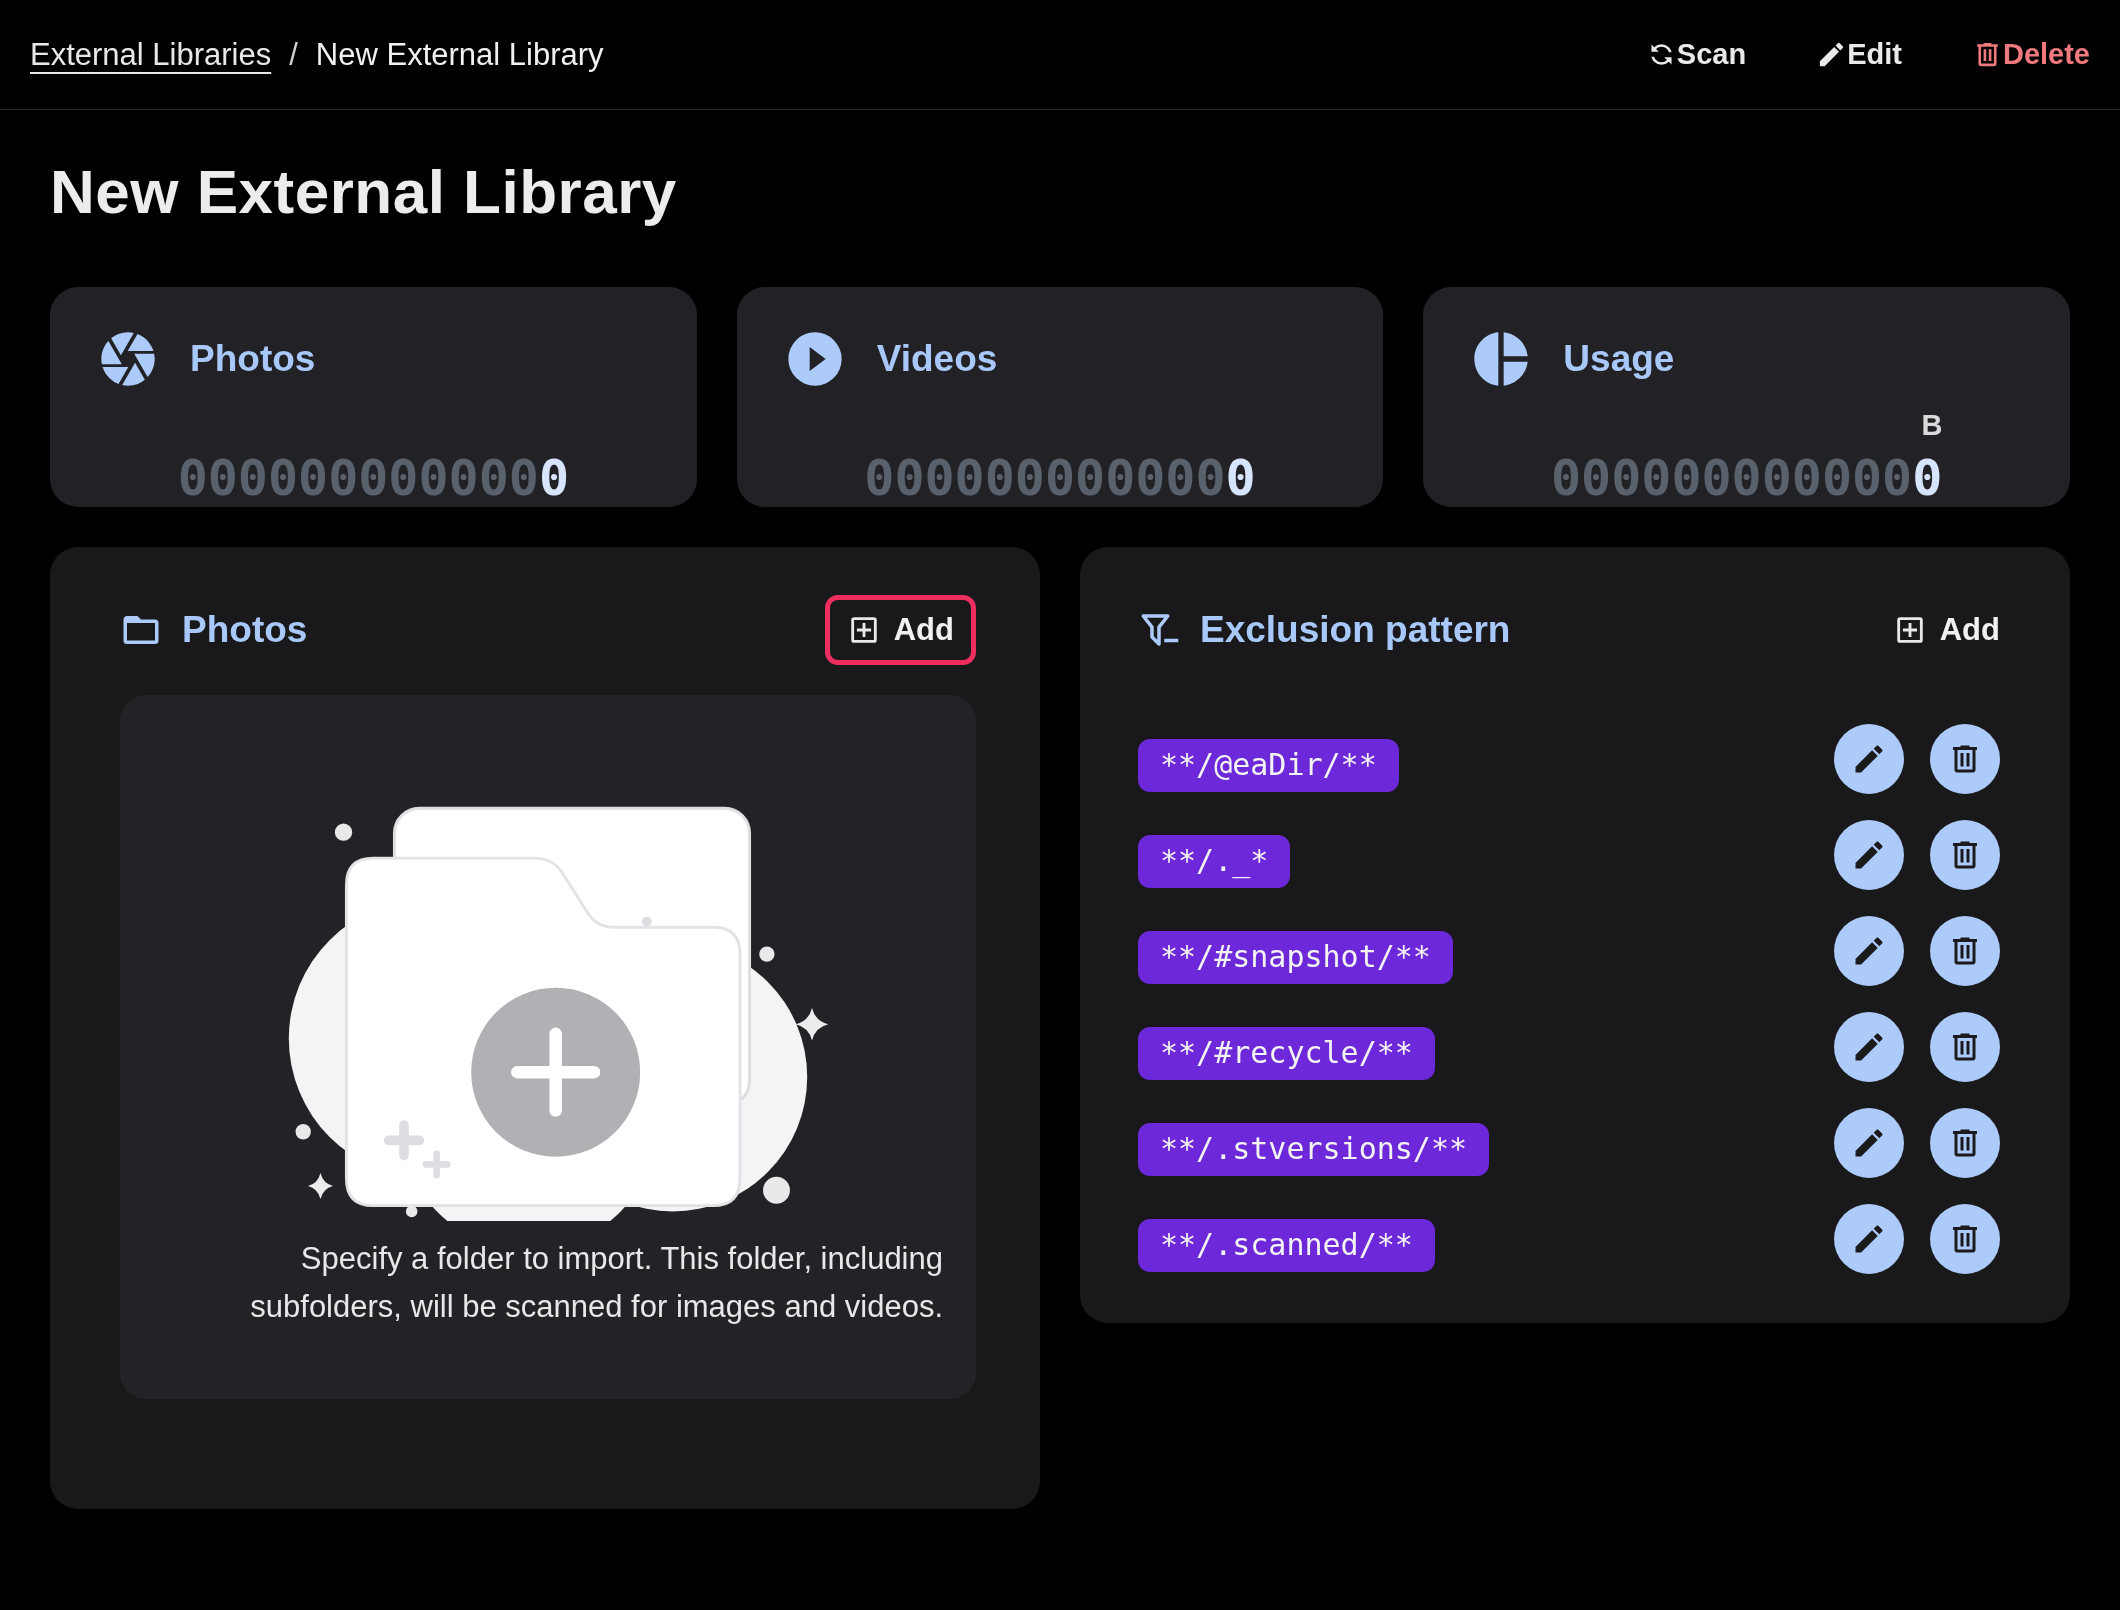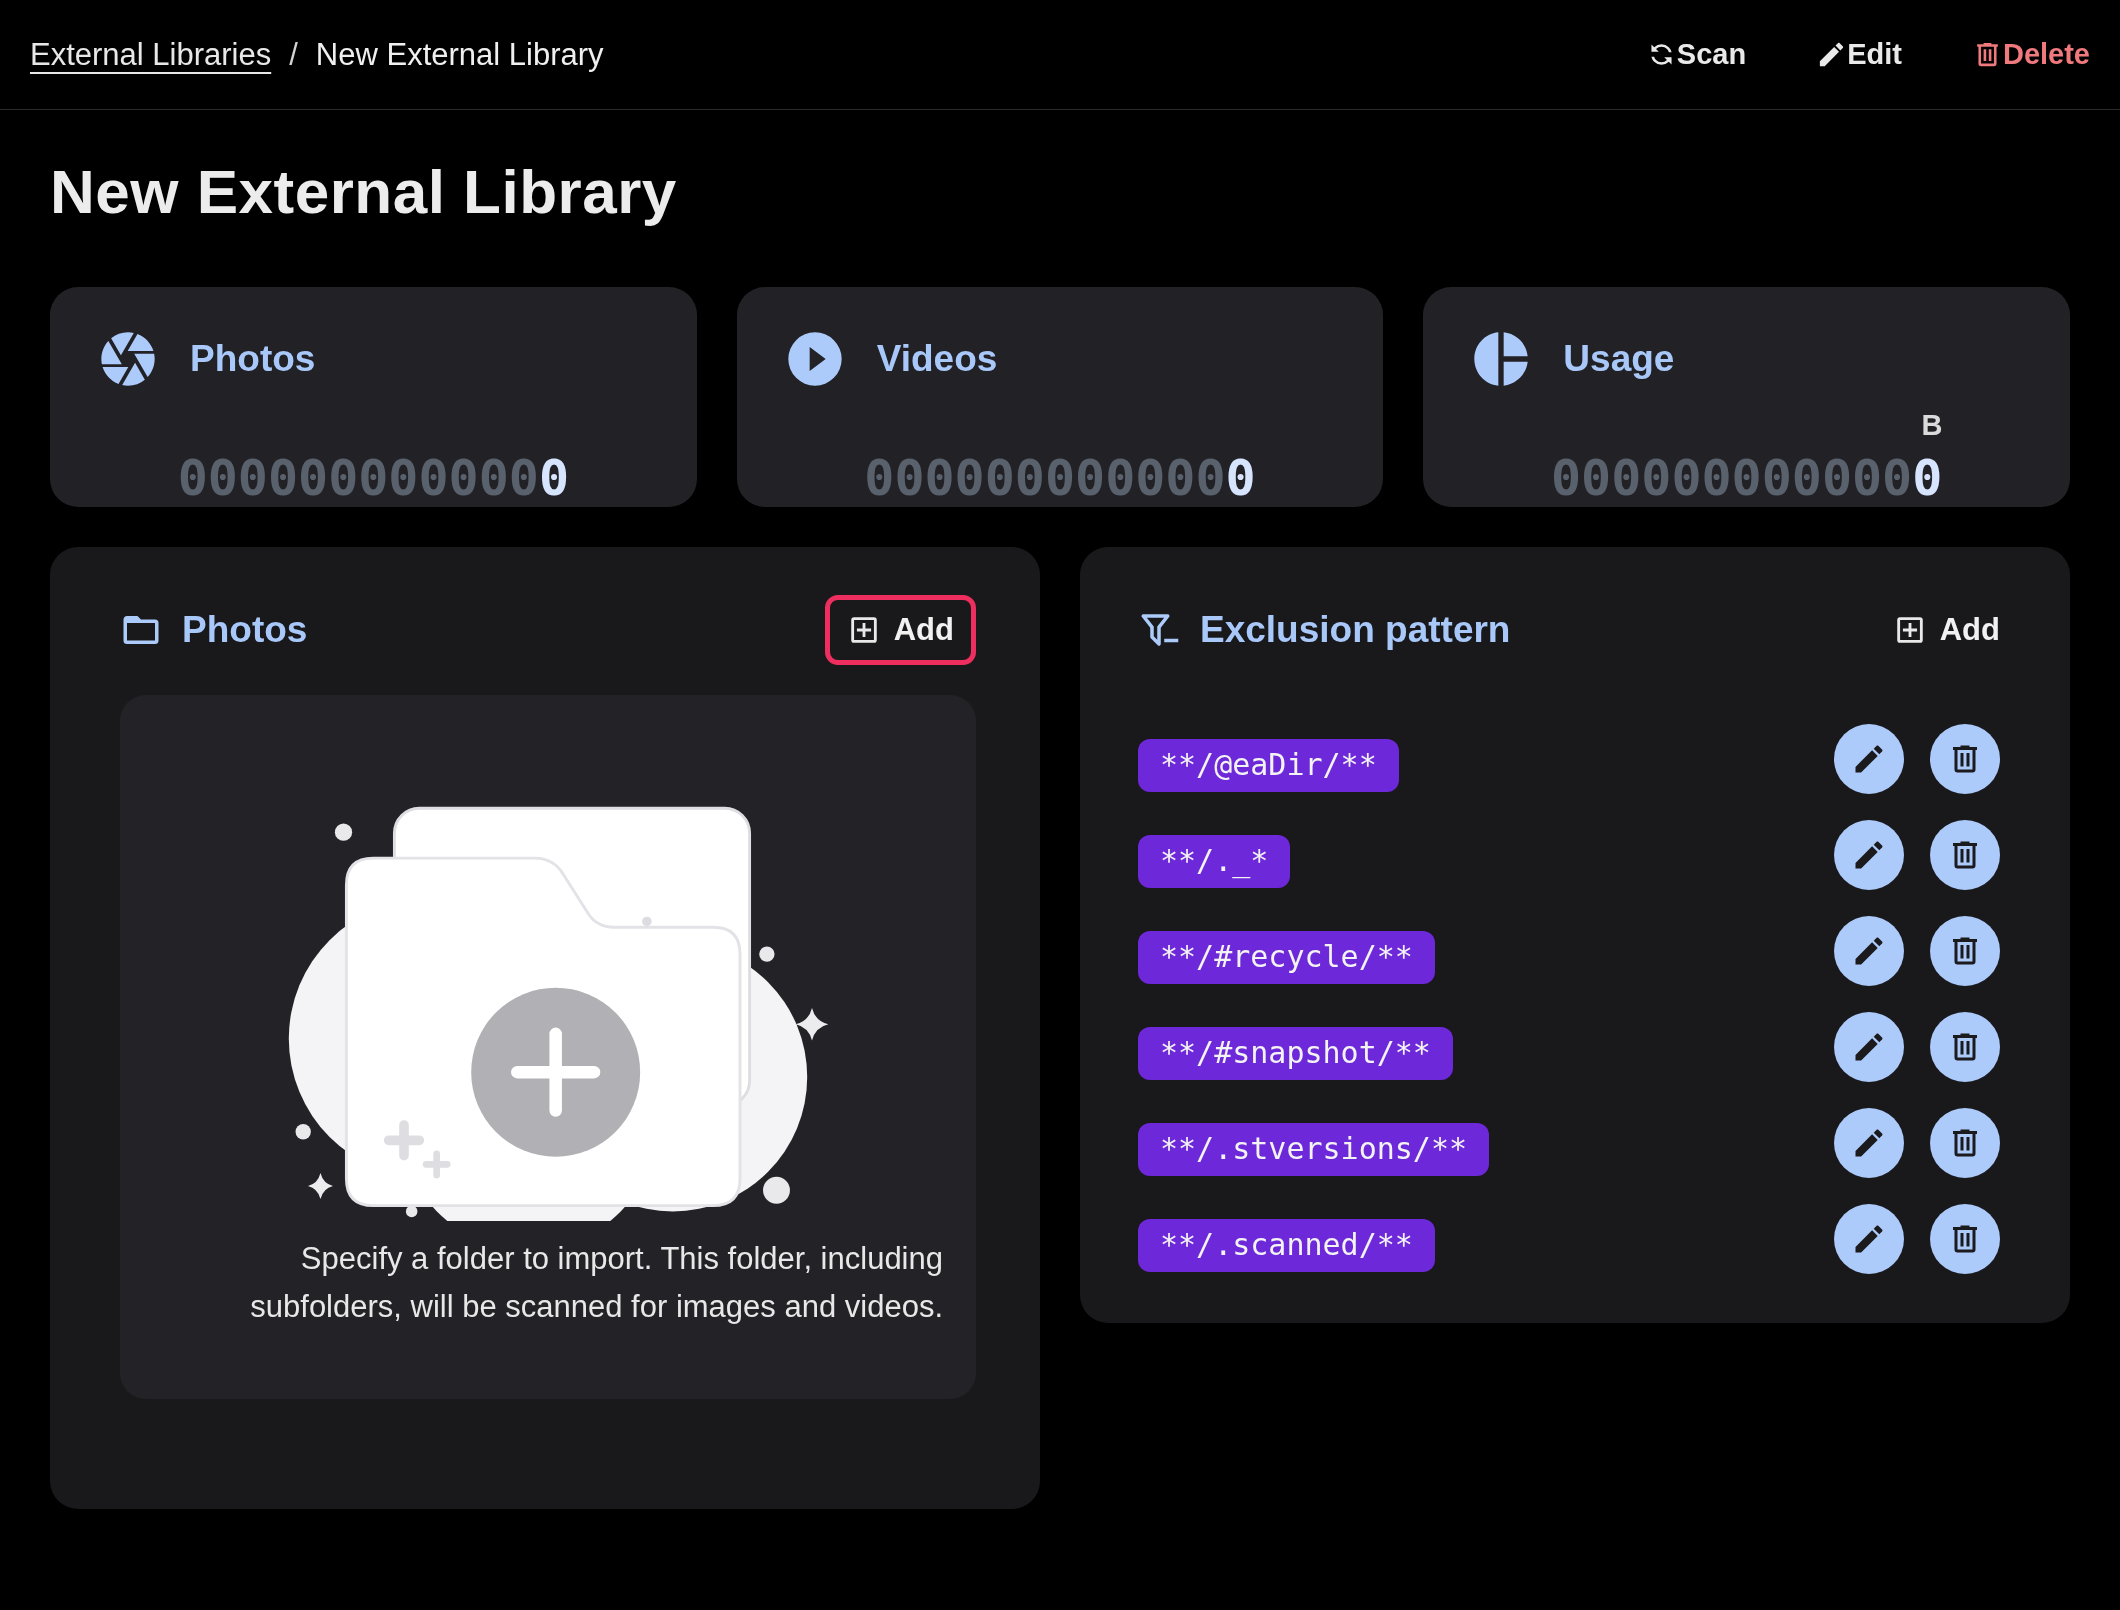--- a/index.html
+++ b/index.html
@@ -255,37 +255,37 @@
               </button>
             <button class="circle-btn">
                 <svg viewBox="0 0 24 24">
                   <path d="M9,3V4H4V6H5V19A2,2 0 0,0 7,21H17A2,2 0 0,0 19,19V6H20V4H15V3H9M7,6H17V19H7V6M9,8V17H11V8H9M13,8V17H15V8H13Z"></path>
                 </svg>
               </button>
           </div>
         </div>
 
         <div class="pattern-row">
+          <span class="chip">**/#snapshot/**</span>
+          <div class="row-actions">
+            <button class="circle-btn">
+                <svg viewBox="0 0 24 24">
+                  <path d="M20.71,7.04C21.1,6.65 21.1,6 20.71,5.63L18.37,3.29C18,2.9 17.35,2.9 16.96,3.29L15.12,5.12L18.87,8.87M3,17.25V21H6.75L17.81,9.93L14.06,6.18L3,17.25Z"></path>
+                </svg>
+              </button>
+            <button class="circle-btn">
+                <svg viewBox="0 0 24 24">
+                  <path d="M9,3V4H4V6H5V19A2,2 0 0,0 7,21H17A2,2 0 0,0 19,19V6H20V4H15V3H9M7,6H17V19H7V6M9,8V17H11V8H9M13,8V17H15V8H13Z"></path>
+                </svg>
+              </button>
+          </div>
+        </div>
+
+        <div class="pattern-row">
           <span class="chip">**/#recycle/**</span>
-          <div class="row-actions">
-            <button class="circle-btn">
-                <svg viewBox="0 0 24 24">
-                  <path d="M20.71,7.04C21.1,6.65 21.1,6 20.71,5.63L18.37,3.29C18,2.9 17.35,2.9 16.96,3.29L15.12,5.12L18.87,8.87M3,17.25V21H6.75L17.81,9.93L14.06,6.18L3,17.25Z"></path>
-                </svg>
-              </button>
-            <button class="circle-btn">
-                <svg viewBox="0 0 24 24">
-                  <path d="M9,3V4H4V6H5V19A2,2 0 0,0 7,21H17A2,2 0 0,0 19,19V6H20V4H15V3H9M7,6H17V19H7V6M9,8V17H11V8H9M13,8V17H15V8H13Z"></path>
-                </svg>
-              </button>
-          </div>
-        </div>
-
-        <div class="pattern-row">
-          <span class="chip">**/#snapshot/**</span>
           <div class="row-actions">
             <button class="circle-btn">
                 <svg viewBox="0 0 24 24">
                   <path d="M20.71,7.04C21.1,6.65 21.1,6 20.71,5.63L18.37,3.29C18,2.9 17.35,2.9 16.96,3.29L15.12,5.12L18.87,8.87M3,17.25V21H6.75L17.81,9.93L14.06,6.18L3,17.25Z"></path>
                 </svg>
               </button>
             <button class="circle-btn">
                 <svg viewBox="0 0 24 24">
                   <path d="M9,3V4H4V6H5V19A2,2 0 0,0 7,21H17A2,2 0 0,0 19,19V6H20V4H15V3H9M7,6H17V19H7V6M9,8V17H11V8H9M13,8V17H15V8H13Z"></path>
                 </svg>

